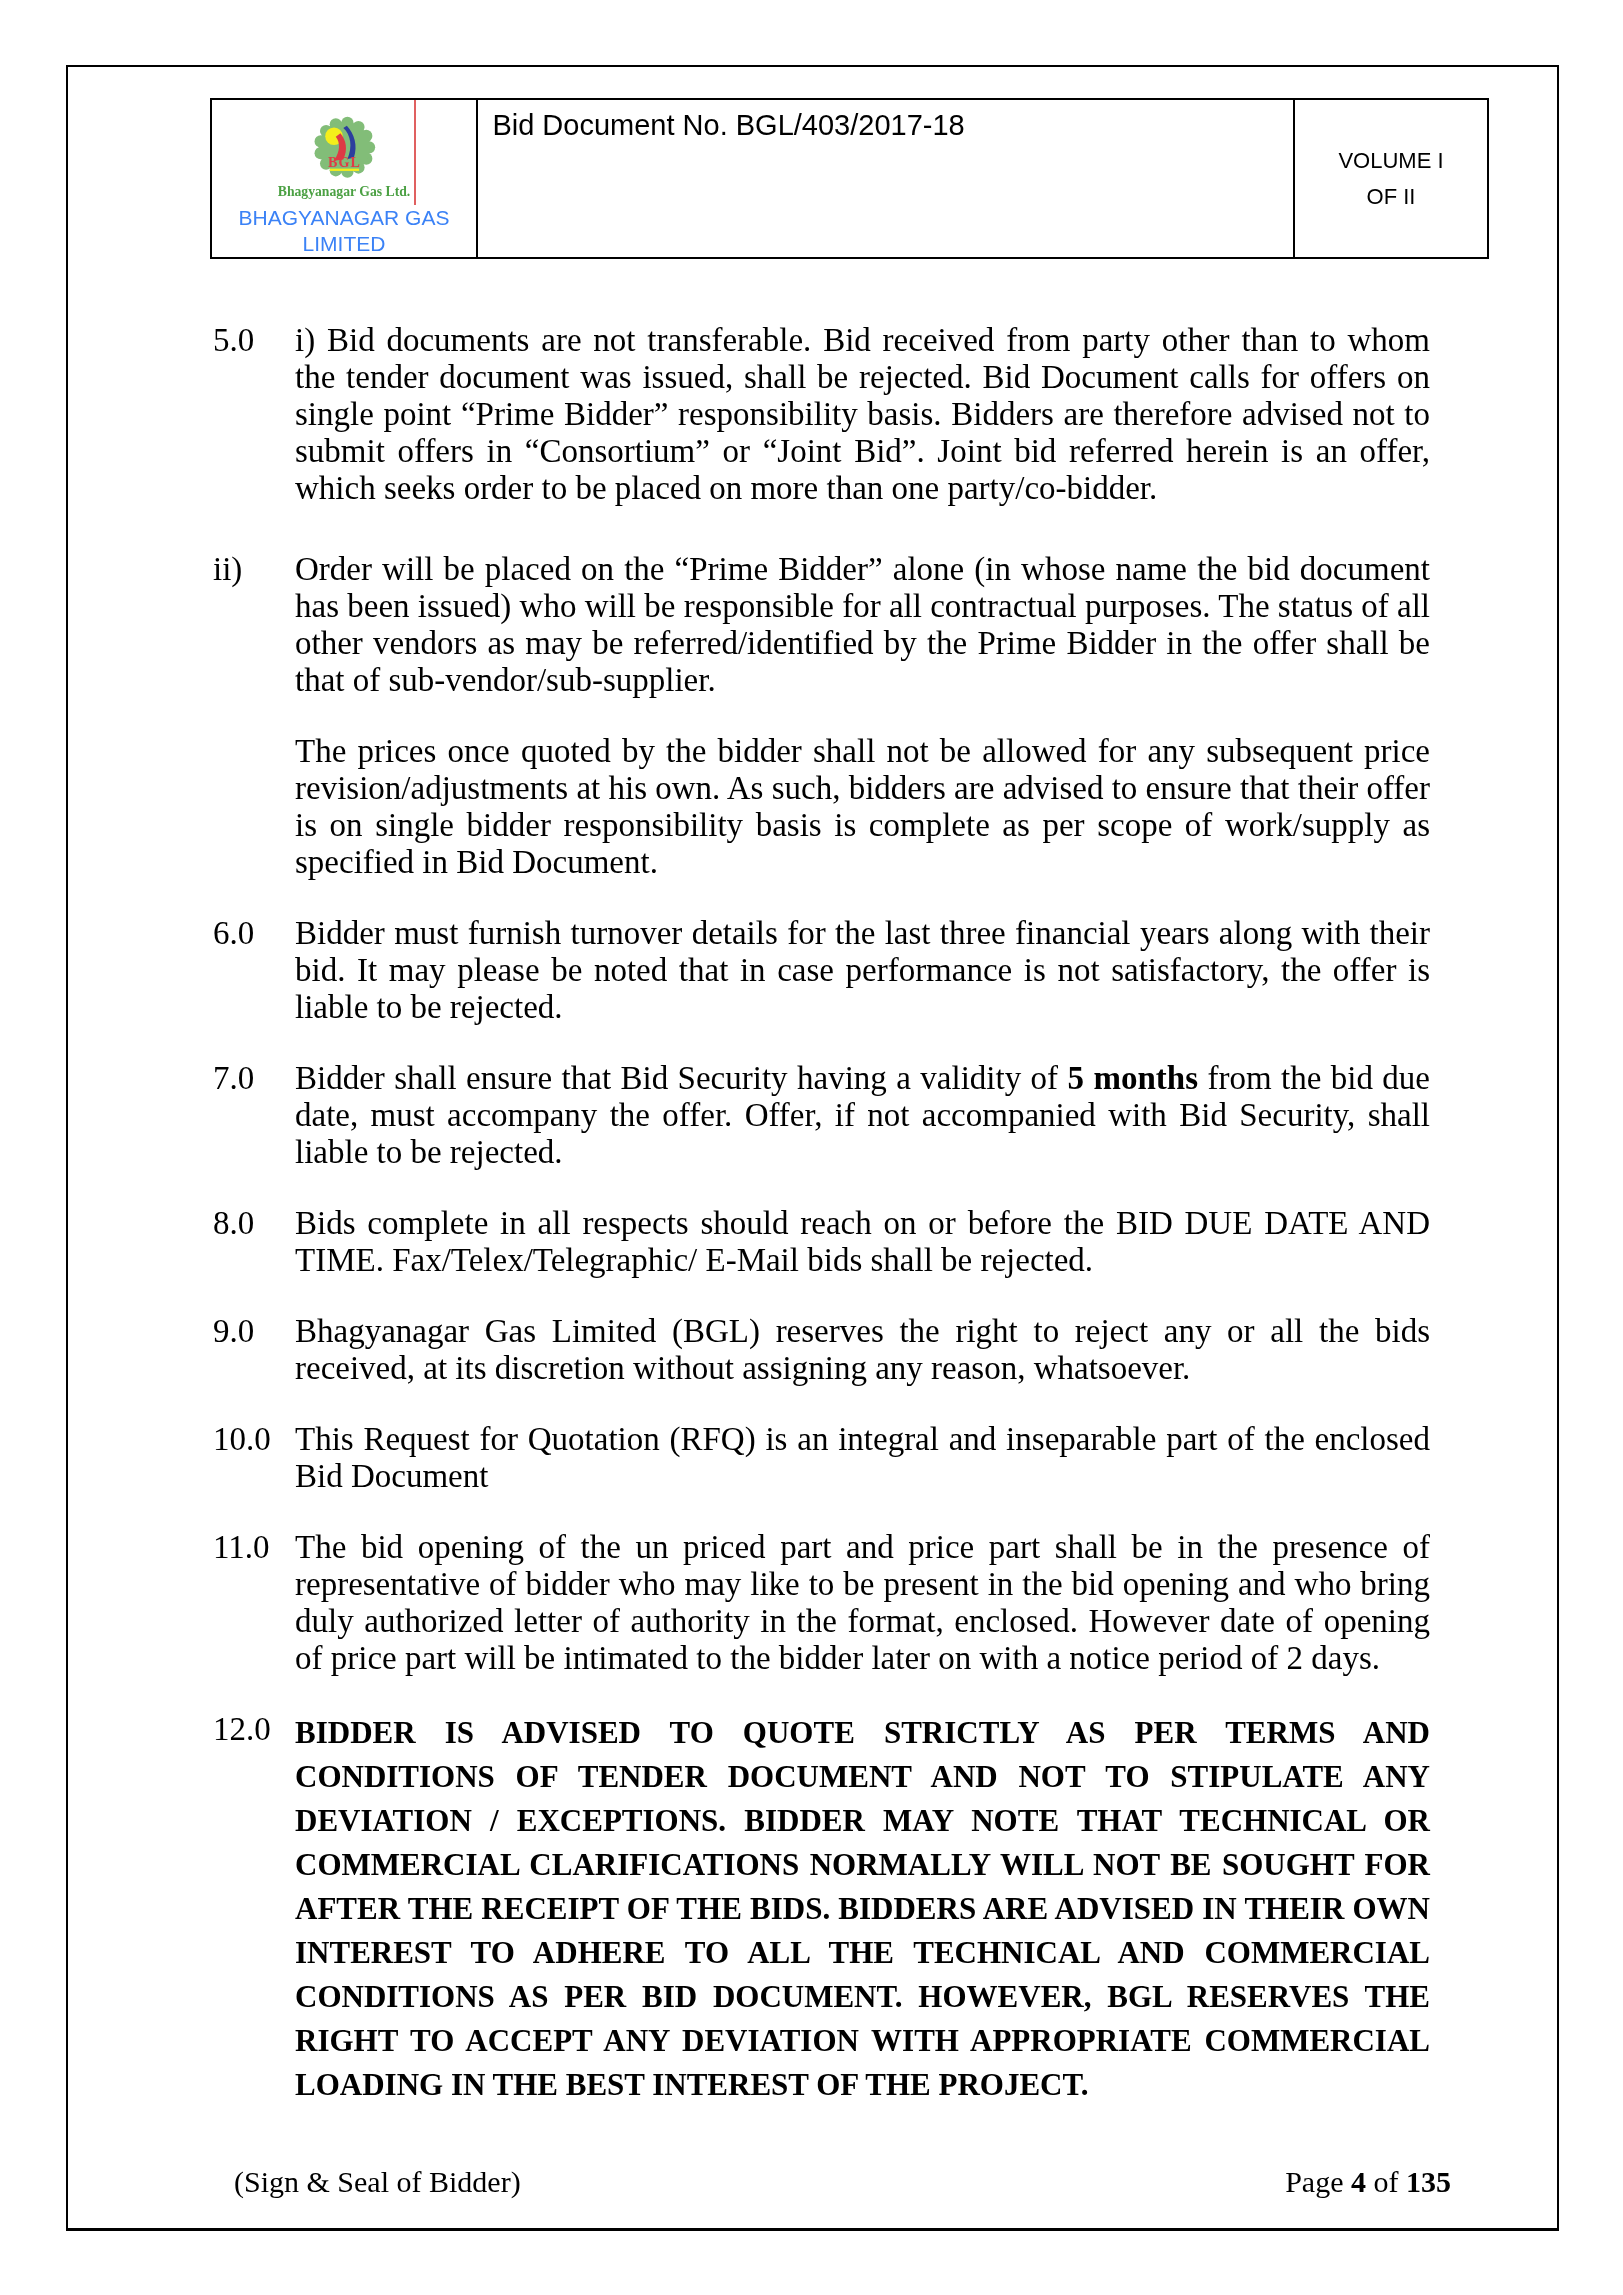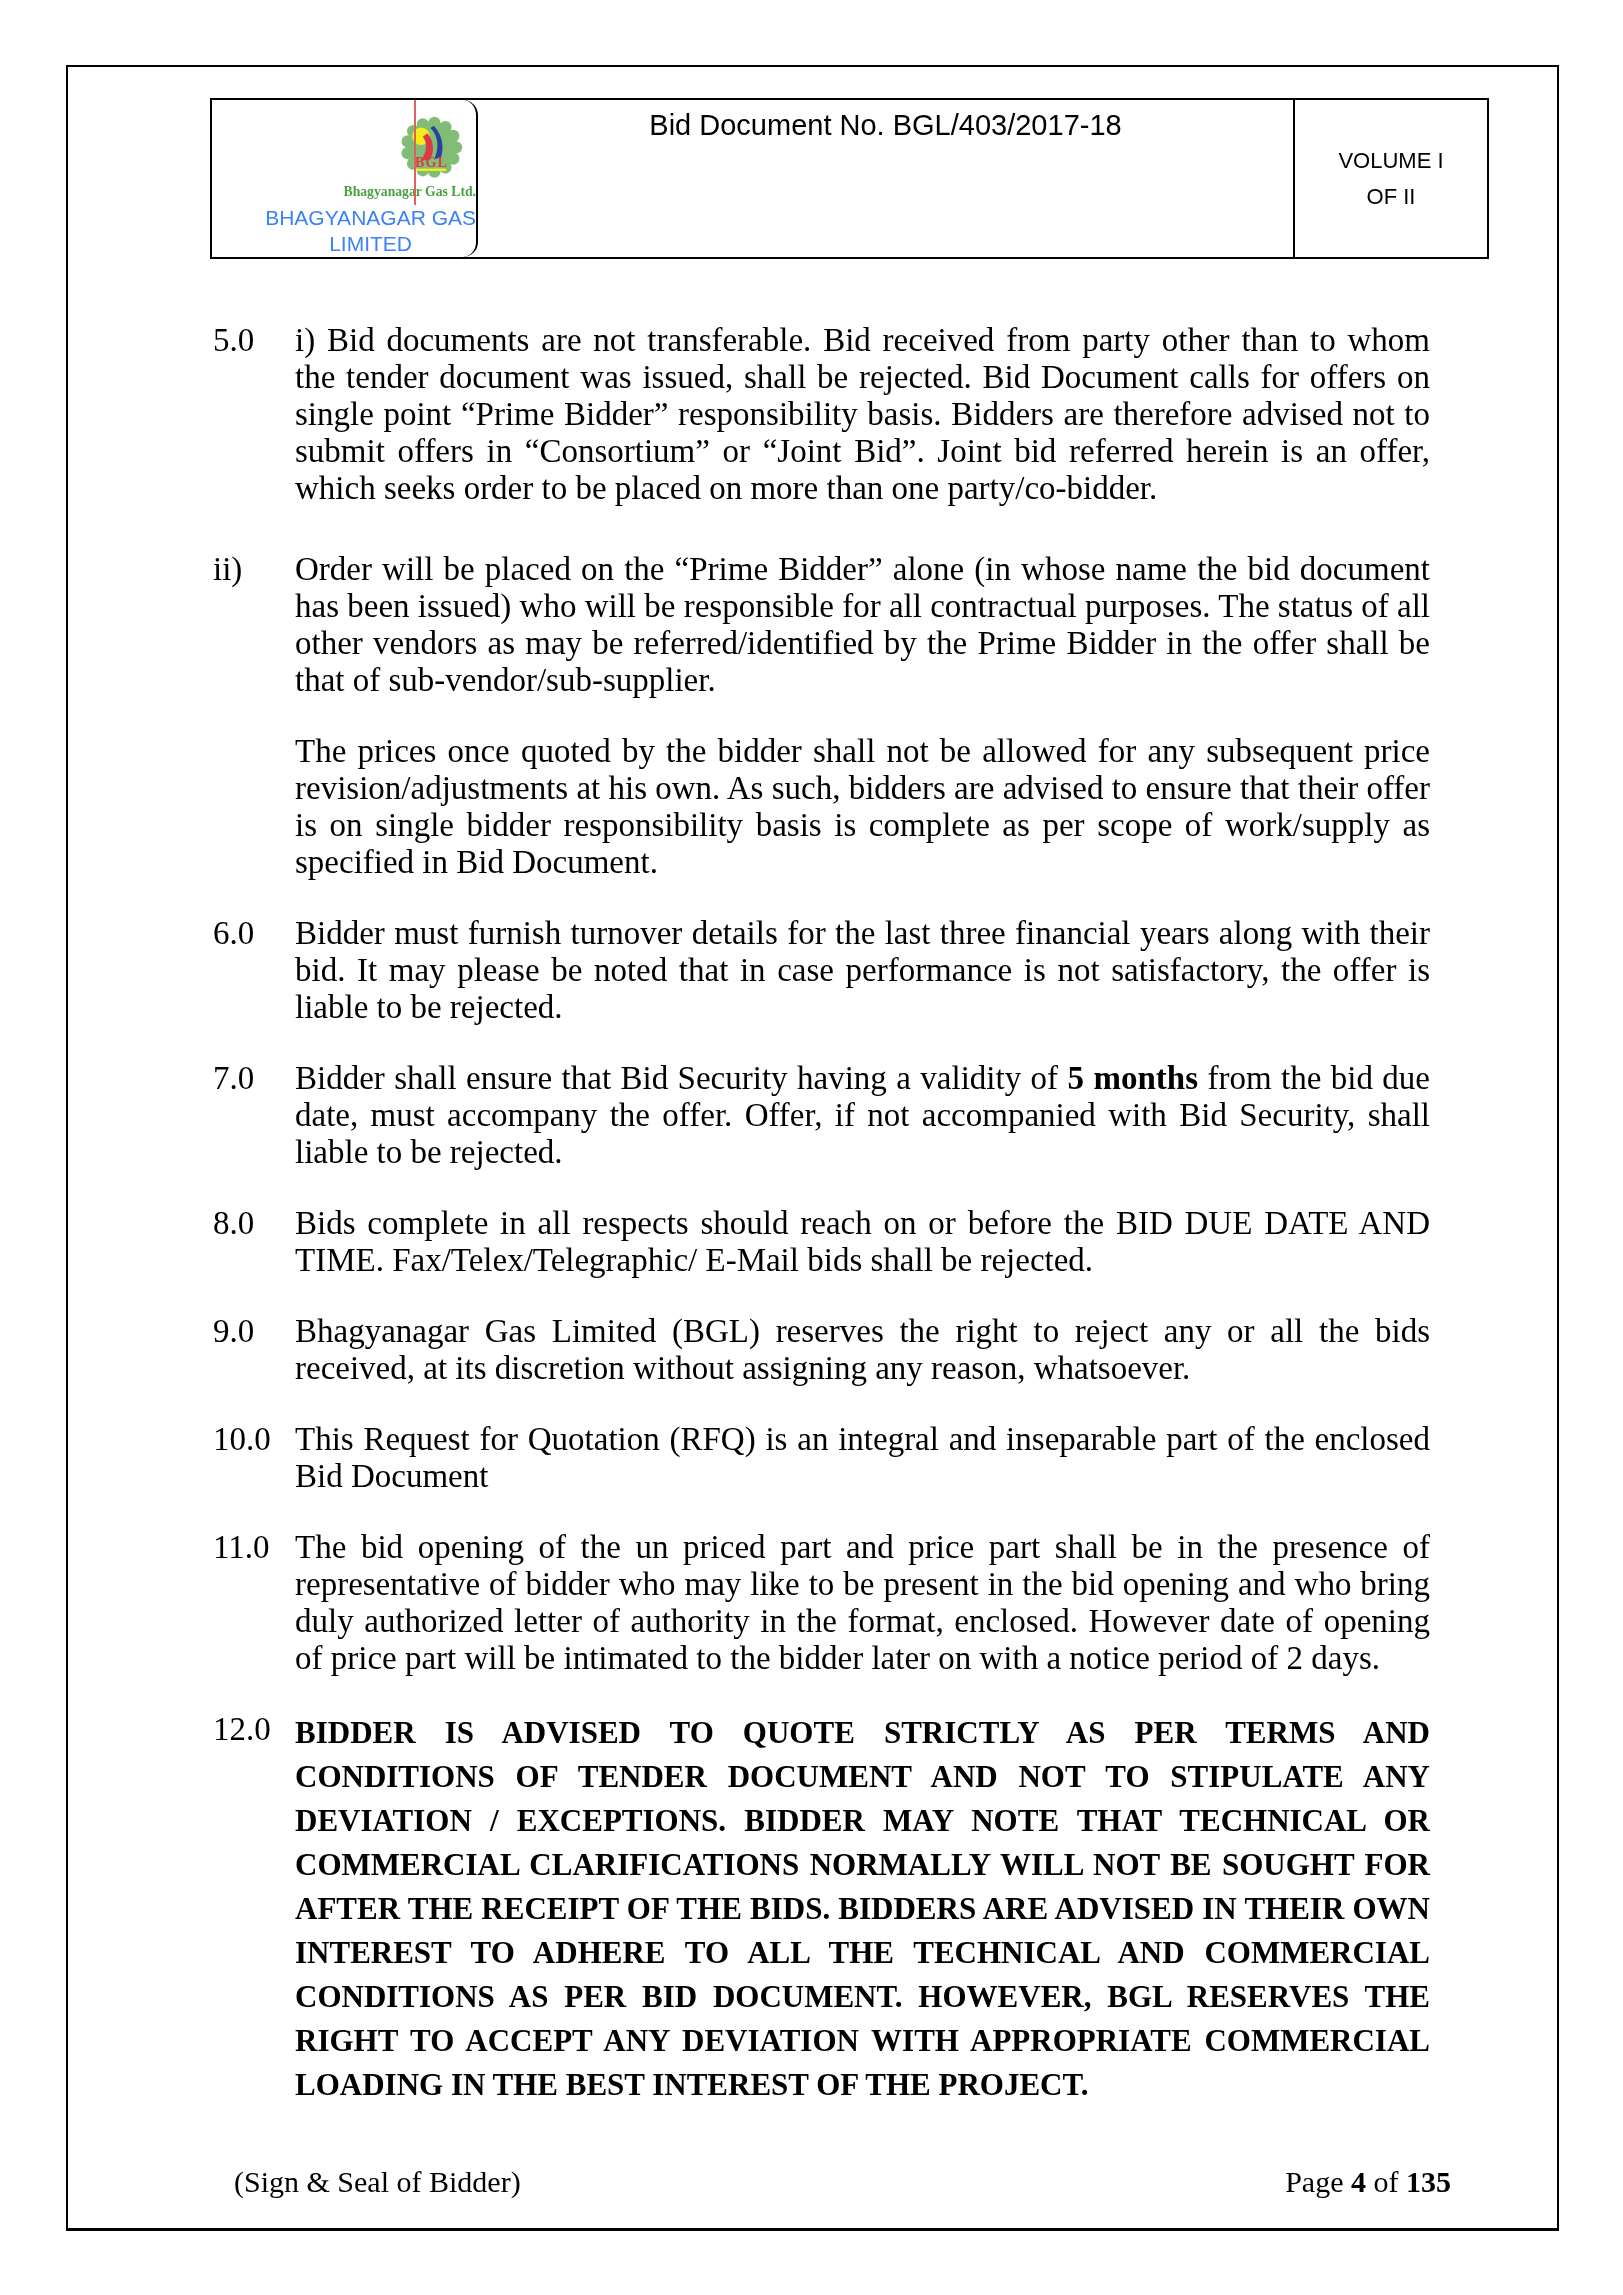--- a/index.html
+++ b/index.html
@@ -9,34 +9,34 @@
     border:2px solid #000; border-bottom-width:3.3px; background:#fff;
   }
   
   .header-table {
     position:absolute; left:142px; top:31px; width:1279px; height:161px;
     display:flex; border:2.6px solid #000;
     font-family:"Liberation Sans", sans-serif;
   }
   .logo-cell {
     position:relative; width:266px; flex:0 0 266px; border-right:2px solid #000;
-    display:flex; flex-direction:column; align-items:flex-end; padding-top:14px;border-radius:15px;
+    display:flex; flex-direction:column; align-items:center; padding-top:14px;
   }
   .logo-rosette { width:89px; height:77px; display:block; }
   .logo-caption { font-family:"Liberation Serif", serif; font-weight:bold; font-size:13.7px; line-height:15.7px; }
   .company-name { font-size:21px; line-height:26px; text-align:center; margin-top:5.2px; color:#3b82f6; }
   .red-divider { position:absolute; top:0; left:202px; width:2px; height:105px; }
   .title-cell {
     flex:1 1 auto; border-right:2px solid #000; padding:6.5px 14.4px 0 14.4px;
     font-size:29px; line-height:37px; color:#000;
   }
   .title-line { height:37px; overflow:hidden; white-space:normal; }
   .fj { text-align:justify; }
   .fj::after { content:""; display:inline-block; width:100%; height:0; }
-  .bid-doc-line { height:37px; text-align:center; }
+  .bid-doc-line { height:37px; }
   .volume-cell {
     width:192px; flex:0 0 192px; display:flex; flex-direction:column;
     justify-content:center; align-items:center; font-size:22px; line-height:36px;
     text-align:left; color:#000;
   }
   
   .body-list { position:absolute; left:145px; top:255px; width:1217px; }
   .item-row { display:flex; margin-bottom:34px; }
   .item-row:first-child { margin-bottom:44px;justify-content:flex-end; }
   .item-row:last-child { margin-bottom:0; }

